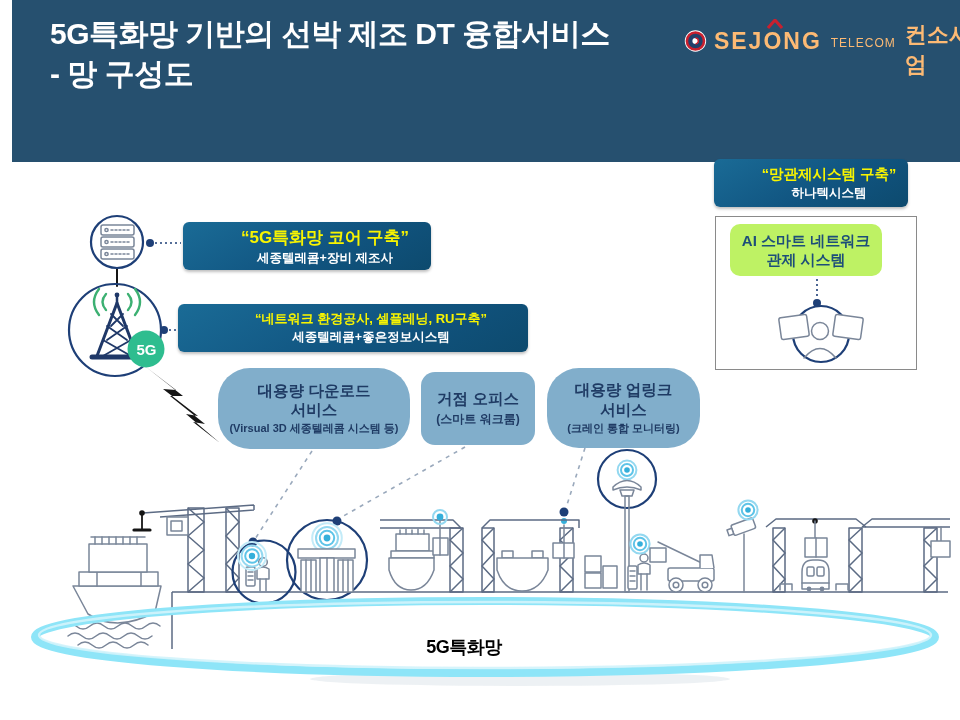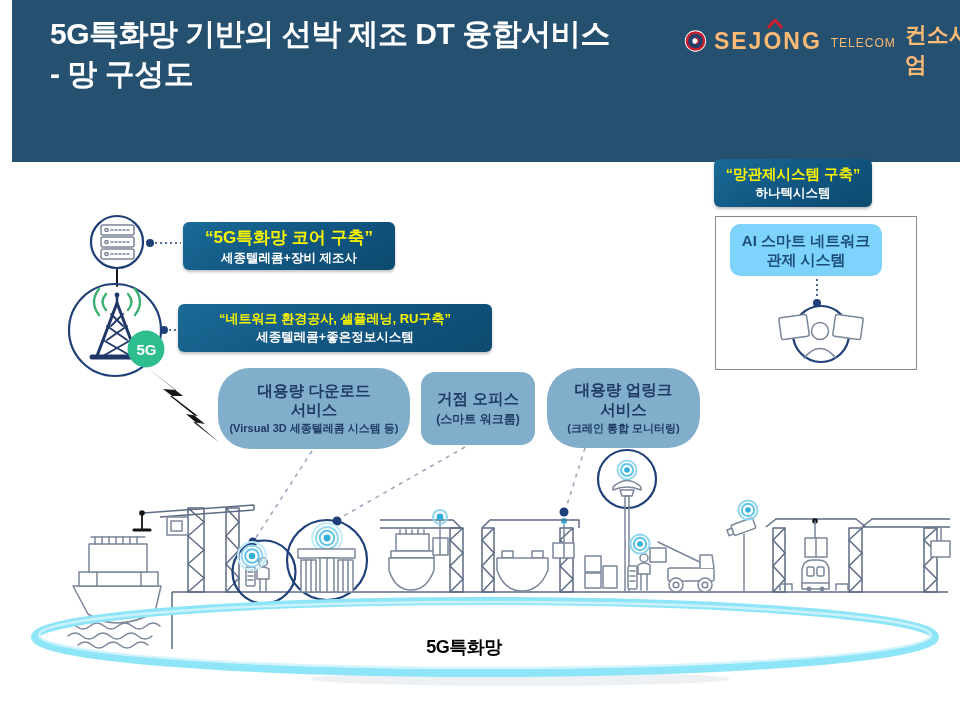--- a/index.html
+++ b/index.html
@@ -11,40 +11,40 @@
   .title{position:absolute;left:38px;top:14px;color:#fff;font-size:30px;font-weight:800;
          line-height:1.33;letter-spacing:-0.5px;}
   .logo{position:absolute;left:672px;top:21px;height:40px;display:flex;align-items:center;gap:7px;color:#fdba74;}
   .logo .brand{position:relative;font-size:23px;font-weight:800;letter-spacing:2px;}
   .logo .caret{position:absolute;left:53px;top:-9px;width:16px;height:10px;}
   .logo .telecom{font-size:12px;font-weight:400;letter-spacing:1px;margin:4px 2px 0 2px;}
   .logo .consortium{font-size:22px;font-weight:700;margin-top:18px;}
   
   .callout{position:absolute;border-radius:6px;display:flex;flex-direction:column;align-items:center;
            justify-content:center;gap:1px;background:linear-gradient(150deg,#1A6B96 0%,#115581 55%,#0D4A6E 100%);
-           box-shadow:0 2px 3px rgba(0,0,0,.25);}
+           box-shadow:0 2px 3px rgba(0,0,0,.25);padding-left:36px;}
   .callout .ct{color:#F8F400;font-weight:800;white-space:nowrap;}
   .callout .co{color:#fff;font-weight:600;font-size:12.5px;white-space:nowrap;}
   .callout.core{left:183px;top:222px;width:212px;height:48px;} .callout.core .ct{font-size:17px;}
   .callout.network{left:178px;top:304px;width:314px;height:48px;} .callout.network .ct{font-size:13px;}
   .callout.noc{left:714px;top:159px;width:158px;height:48px;} .callout.noc .ct{font-size:14.5px;}
   .callout.integrated{left:643px;top:607px;width:215px;height:50px;} .callout.integrated .ct{font-size:15.5px;}
   
   .svc{position:absolute;background:#81AECB;border-radius:32px;color:#1F3B64;display:flex;
        flex-direction:column;align-items:center;justify-content:center;text-align:center;}
   .svc .m{font-size:15.5px;font-weight:800;line-height:1.25;white-space:nowrap;}
   .svc .n{font-size:11px;font-weight:700;margin-top:2px;white-space:nowrap;}
   .svc.b1{left:218px;top:368px;width:192px;height:81px;}
   .svc.b2{left:421px;top:372px;width:114px;height:73px;border-radius:14px;}
   .svc.b2 .n{font-size:12px;}
   .svc.b3{left:547px;top:368px;width:153px;height:80px;text-align:right;}
   
   .ai-panel{position:absolute;left:715px;top:216px;width:200px;height:152px;background:#fff;
             border:1.2px solid #8a8a8a;}
-  .ai-chip{position:absolute;left:14px;top:7px;width:152px;height:52px;background:#7dd3fc;border-radius:10px;
+  .ai-chip{position:absolute;left:14px;top:7px;width:152px;height:52px;background:#bef264;border-radius:10px;
            display:flex;flex-direction:column;align-items:center;justify-content:center;
            color:#1D4E79;font-weight:800;font-size:15px;line-height:1.3;text-align:center;}
   
   .badge5g{position:absolute;left:128px;top:341px;width:37px;text-align:center;color:#fff;
            font-size:15px;font-weight:800;}
   .netlabel{position:absolute;left:398px;top:635px;width:132px;text-align:center;color:#000;
             font-size:18px;font-weight:800;letter-spacing:-0.5px;}
   
   .gry{stroke:#7A8699;fill:none;stroke-width:1.5;stroke-linecap:round;stroke-linejoin:round;}
   .gryf{stroke:#7A8699;fill:#fff;stroke-width:1.5;stroke-linejoin:round;}

